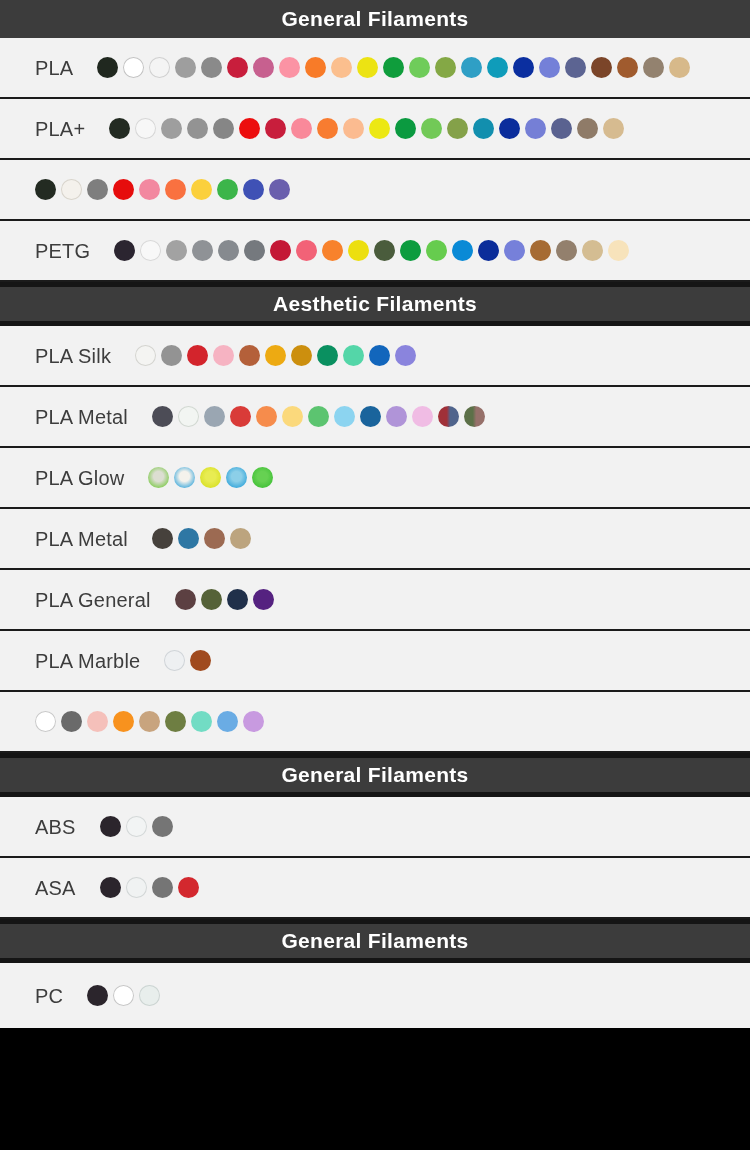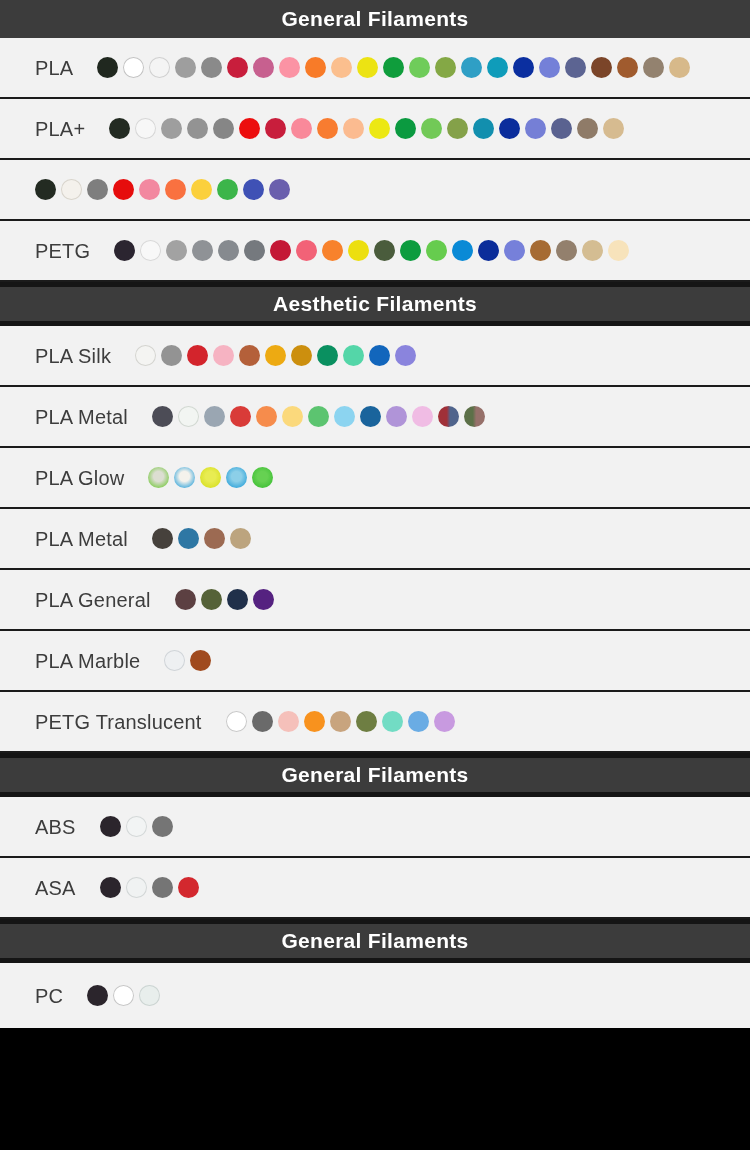--- a/index.html
+++ b/index.html
@@ -221,21 +221,20 @@
       </div>
     </div>
     <div class="row">
       <div class="row-label">PLA Marble</div>
       <div class="dots">
         <span class="dot" style="background: rgb(238, 240, 242); box-shadow: rgb(208, 212, 216) 0px 0px 0px 1px inset;"></span>
         <span class="dot" style="background: rgb(160, 74, 30);"></span>
       </div>
     </div>
     <div class="row">
-      <div class="row-label">PETG Translucent</div>
       <div class="dots">
         <span class="dot" style="background: rgb(255, 255, 255); box-shadow: rgb(200, 200, 200) 0px 0px 0px 1px inset;"></span>
         <span class="dot" style="background: rgb(106, 106, 106);"></span>
         <span class="dot" style="background: rgb(245, 192, 186);"></span>
         <span class="dot" style="background: rgb(248, 146, 30);"></span>
         <span class="dot" style="background: rgb(200, 164, 126);"></span>
         <span class="dot" style="background: rgb(110, 126, 66);"></span>
         <span class="dot" style="background: rgb(114, 220, 196);"></span>
         <span class="dot" style="background: rgb(106, 172, 228);"></span>
         <span class="dot" style="background: rgb(200, 154, 224);"></span>

